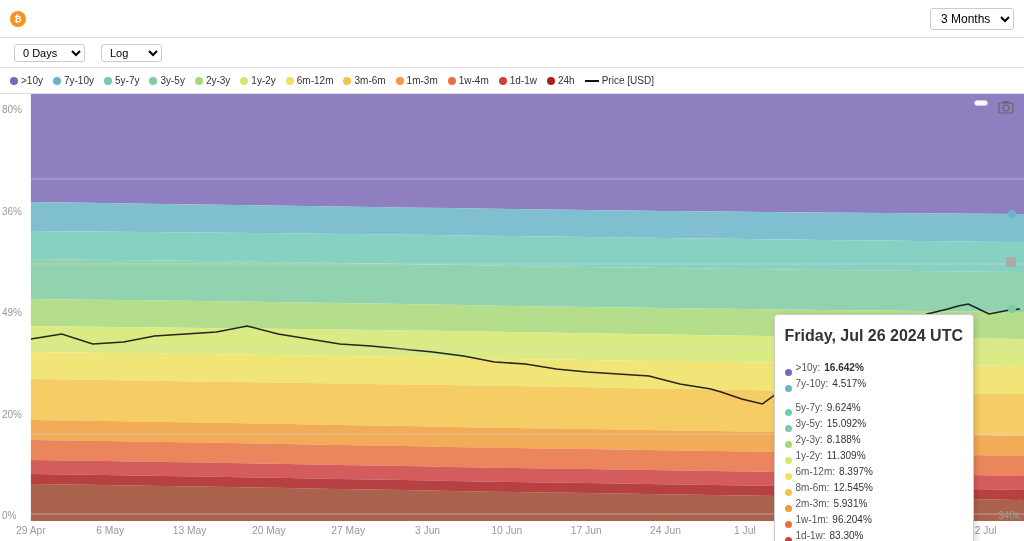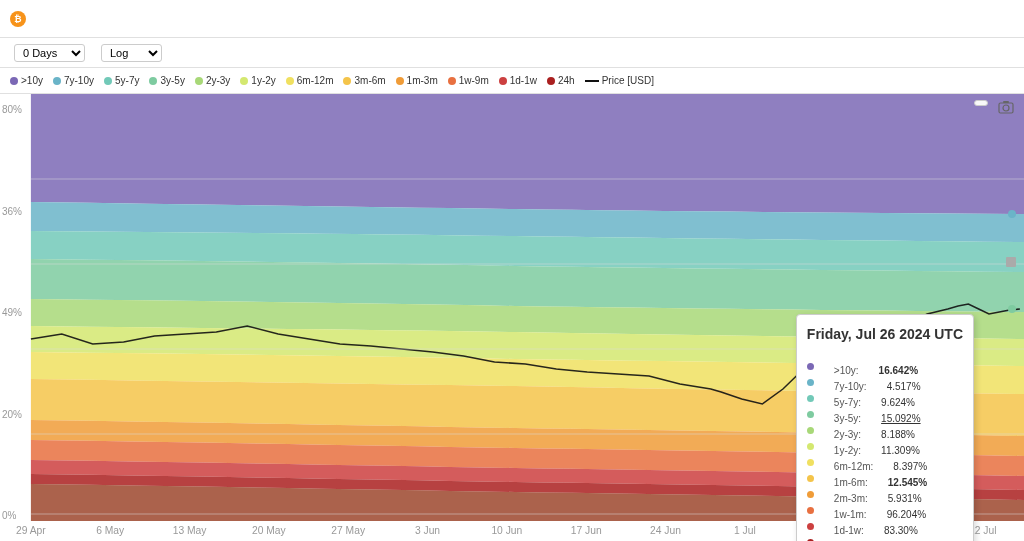--- a/index.html
+++ b/index.html
@@ -31,41 +31,57 @@
 
     .chart-svg { width: 100%; height: 100%; }
 
     .reset-zoom { position: absolute; top: 6px; right: 36px; font-size: 11px; color: #555; cursor: pointer; border: 1px solid #ccc; border-radius: 3px; padding: 2px 6px; background: #f9f9f9; }
     .camera-icon { position: absolute; top: 6px; right: 10px; cursor: pointer; color: #777; }
 
     .y-axis-labels { position: absolute; left: 0; top: 0; height: 100%; display: flex; flex-direction: column; justify-content: space-between; padding: 10px 2px 20px 2px; }
     .y-label { font-size: 10px; color: #999; }
 
     .tooltip-box { position: absolute; right: 50px; top: 220px; background: white; border: 1px solid #ccc; border-radius: 4px; padding: 8px 10px; font-size: 10px; line-height: 1.6; min-width: 160px; box-shadow: 2px 2px 6px rgba(0,0,0,0.15); }
-    .tooltip-title { font-weight: bold; margin-bottom: 18px; font-size: 14px; color: #333; }
-    .tooltip-row { display: flex; align-items: flex-start; gap: 20px; }
+    .tooltip-title { font-weight: bold; margin-bottom: 11px; font-size: 16px; color: #333; }
+    .tooltip-row { display: flex; align-items: flex-end; gap: 4px; }
     .tooltip-dot { width: 7px; height: 7px; border-radius: 50%; flex-shrink: 0; }
     .price-row { font-weight: bold; }
 
     .glassnode-watermark { position: absolute; left: 50%; top: 50%; transform: translate(-50%, -50%); font-size: 28px; color: rgba(0,0,0,0.07); font-weight: bold; letter-spacing: 2px; pointer-events: none; }
 
     .right-scale { position: absolute; right: 4px; top: 0; height: 100%; display: flex; flex-direction: column; justify-content: flex-end; padding-bottom: 20px; }
     .r-label { font-size: 10px; color: #999; }
 
     .side-markers { position: absolute; right: 8px; top: 0; height: 100%; }
     .side-dot { position: absolute; right: 0; width: 8px; height: 8px; border-radius: 50%; transform: translateY(-50%); }
   </style>
 </head>
 <body>
 
 <div class="top-bar">
   <div class="top-bar-left">
     <div class="title">
       <span class="btc-icon">₿</span>
       <span></span>
+    </div>
+  </div>
+  <div class="top-bar-right">
+    <div class="date-range">
+      <span></span>
+      <span class="arrow-icon"></span>
+      <span></span>
+    </div>
+    <div class="zoom-section">
+      <span class="zoom-label"></span>
+      <select class="zoom-select">
+        <option>3 Months</option>
+        <option>6 Months</option>
+        <option>1 Year</option>
+        <option>All</option>
+      </select>
     </div>
   </div>
 </div>
 
 <div class="controls-bar">
   <div class="control-group">
     <span class="control-label"></span>
     <select class="control-select">
       <option>0 Days</option>
       <option>7 Days</option>
@@ -113,21 +129,21 @@
     <div class="legend-item">
       <div class="legend-dot" style="background: rgb(244, 196, 74);"></div>
       <span>3m-6m</span>
     </div>
     <div class="legend-item">
       <div class="legend-dot" style="background: rgb(240, 156, 56);"></div>
       <span>1m-3m</span>
     </div>
     <div class="legend-item">
       <div class="legend-dot" style="background: rgb(232, 112, 64);"></div>
-      <span>1w-9m</span>
+      <span>1w-4m</span>
     </div>
     <div class="legend-item">
       <div class="legend-dot" style="background: rgb(204, 64, 64);"></div>
       <span>1d-1w</span>
     </div>
     <div class="legend-item">
       <div class="legend-dot" style="background: rgb(170, 32, 32);"></div>
       <span>24h</span>
     </div>
     <div class="legend-item">
@@ -212,62 +228,65 @@
         <rect x="5" y="1" width="6" height="2" rx="1" fill="#666"></rect>
       </svg>
     </div>
 
     <div class="side-markers">
       <div class="side-dot" style="top: 120px; background: #6ab4c8;"></div>
       <div class="side-dot" style="top: 168px; background: #aaa; width:10px; height:10px; border-radius:1px;"></div>
       <div class="side-dot" style="top: 215px; background: #7ecba0;"></div>
     </div>
 
+    <div class="right-scale">
+      <span class="r-label">$40k</span>
+    </div>
 
     <div class="tooltip-box" id="tooltip-box">
     <div class="tooltip-title">Friday, Jul 26 2024 UTC</div>
         <div class="tooltip-row">
           <div class="tooltip-dot" style="background: rgb(123, 104, 181);"></div>
           <span style="color: rgb(85, 85, 85);">&gt;10y:</span>
           <span style="font-weight: bold;">16.642%</span>
         </div>
         <div class="tooltip-row">
           <div class="tooltip-dot" style="background: rgb(106, 180, 200);"></div>
           <span style="color: rgb(85, 85, 85);">7y-10y:</span>
           <span style="font-weight: normal;">4.517%</span>
         </div>
         <div class="tooltip-row">
           <div class="tooltip-dot" style="background: rgb(114, 201, 184);"></div>
           <span style="color: rgb(85, 85, 85);">5y-7y:</span>
-          <span style="font-weight: normal;">9.624%</span>
+          <span style="font-weight: normal; margin-top: 8px;">9.624%</span>
         </div>
         <div class="tooltip-row">
           <div class="tooltip-dot" style="background: rgb(126, 203, 160);"></div>
           <span style="color: rgb(85, 85, 85);">3y-5y:</span>
-          <span style="font-weight: normal; text-decoration: underline;">15.092%</span>
+          <span style="font-weight: normal;">15.092%</span>
         </div>
         <div class="tooltip-row">
           <div class="tooltip-dot" style="background: rgb(168, 216, 120);"></div>
           <span style="color: rgb(85, 85, 85);">2y-3y:</span>
           <span style="font-weight: normal;">8.188%</span>
         </div>
         <div class="tooltip-row">
           <div class="tooltip-dot" style="background: rgb(212, 232, 112);"></div>
           <span style="color: rgb(85, 85, 85);">1y-2y:</span>
           <span style="font-weight: normal;">11.309%</span>
         </div>
         <div class="tooltip-row">
           <div class="tooltip-dot" style="background: rgb(240, 224, 96);"></div>
           <span style="color: rgb(85, 85, 85);">6m-12m:</span>
           <span style="font-weight: normal;">8.397%</span>
         </div>
         <div class="tooltip-row">
           <div class="tooltip-dot" style="background: rgb(244, 196, 74);"></div>
-          <span style="color: rgb(85, 85, 85);">1m-6m:</span>
-          <span style="font-weight: bold;">12.545%</span>
+          <span style="color: rgb(85, 85, 85);">8m-6m:</span>
+          <span style="font-weight: normal;">12.545%</span>
         </div>
         <div class="tooltip-row">
           <div class="tooltip-dot" style="background: rgb(240, 156, 56);"></div>
           <span style="color: rgb(85, 85, 85);">2m-3m:</span>
           <span style="font-weight: normal;">5.931%</span>
         </div>
         <div class="tooltip-row">
           <div class="tooltip-dot" style="background: rgb(232, 112, 64);"></div>
           <span style="color: rgb(85, 85, 85);">1w-1m:</span>
           <span style="font-weight: normal;">96.204%</span>

